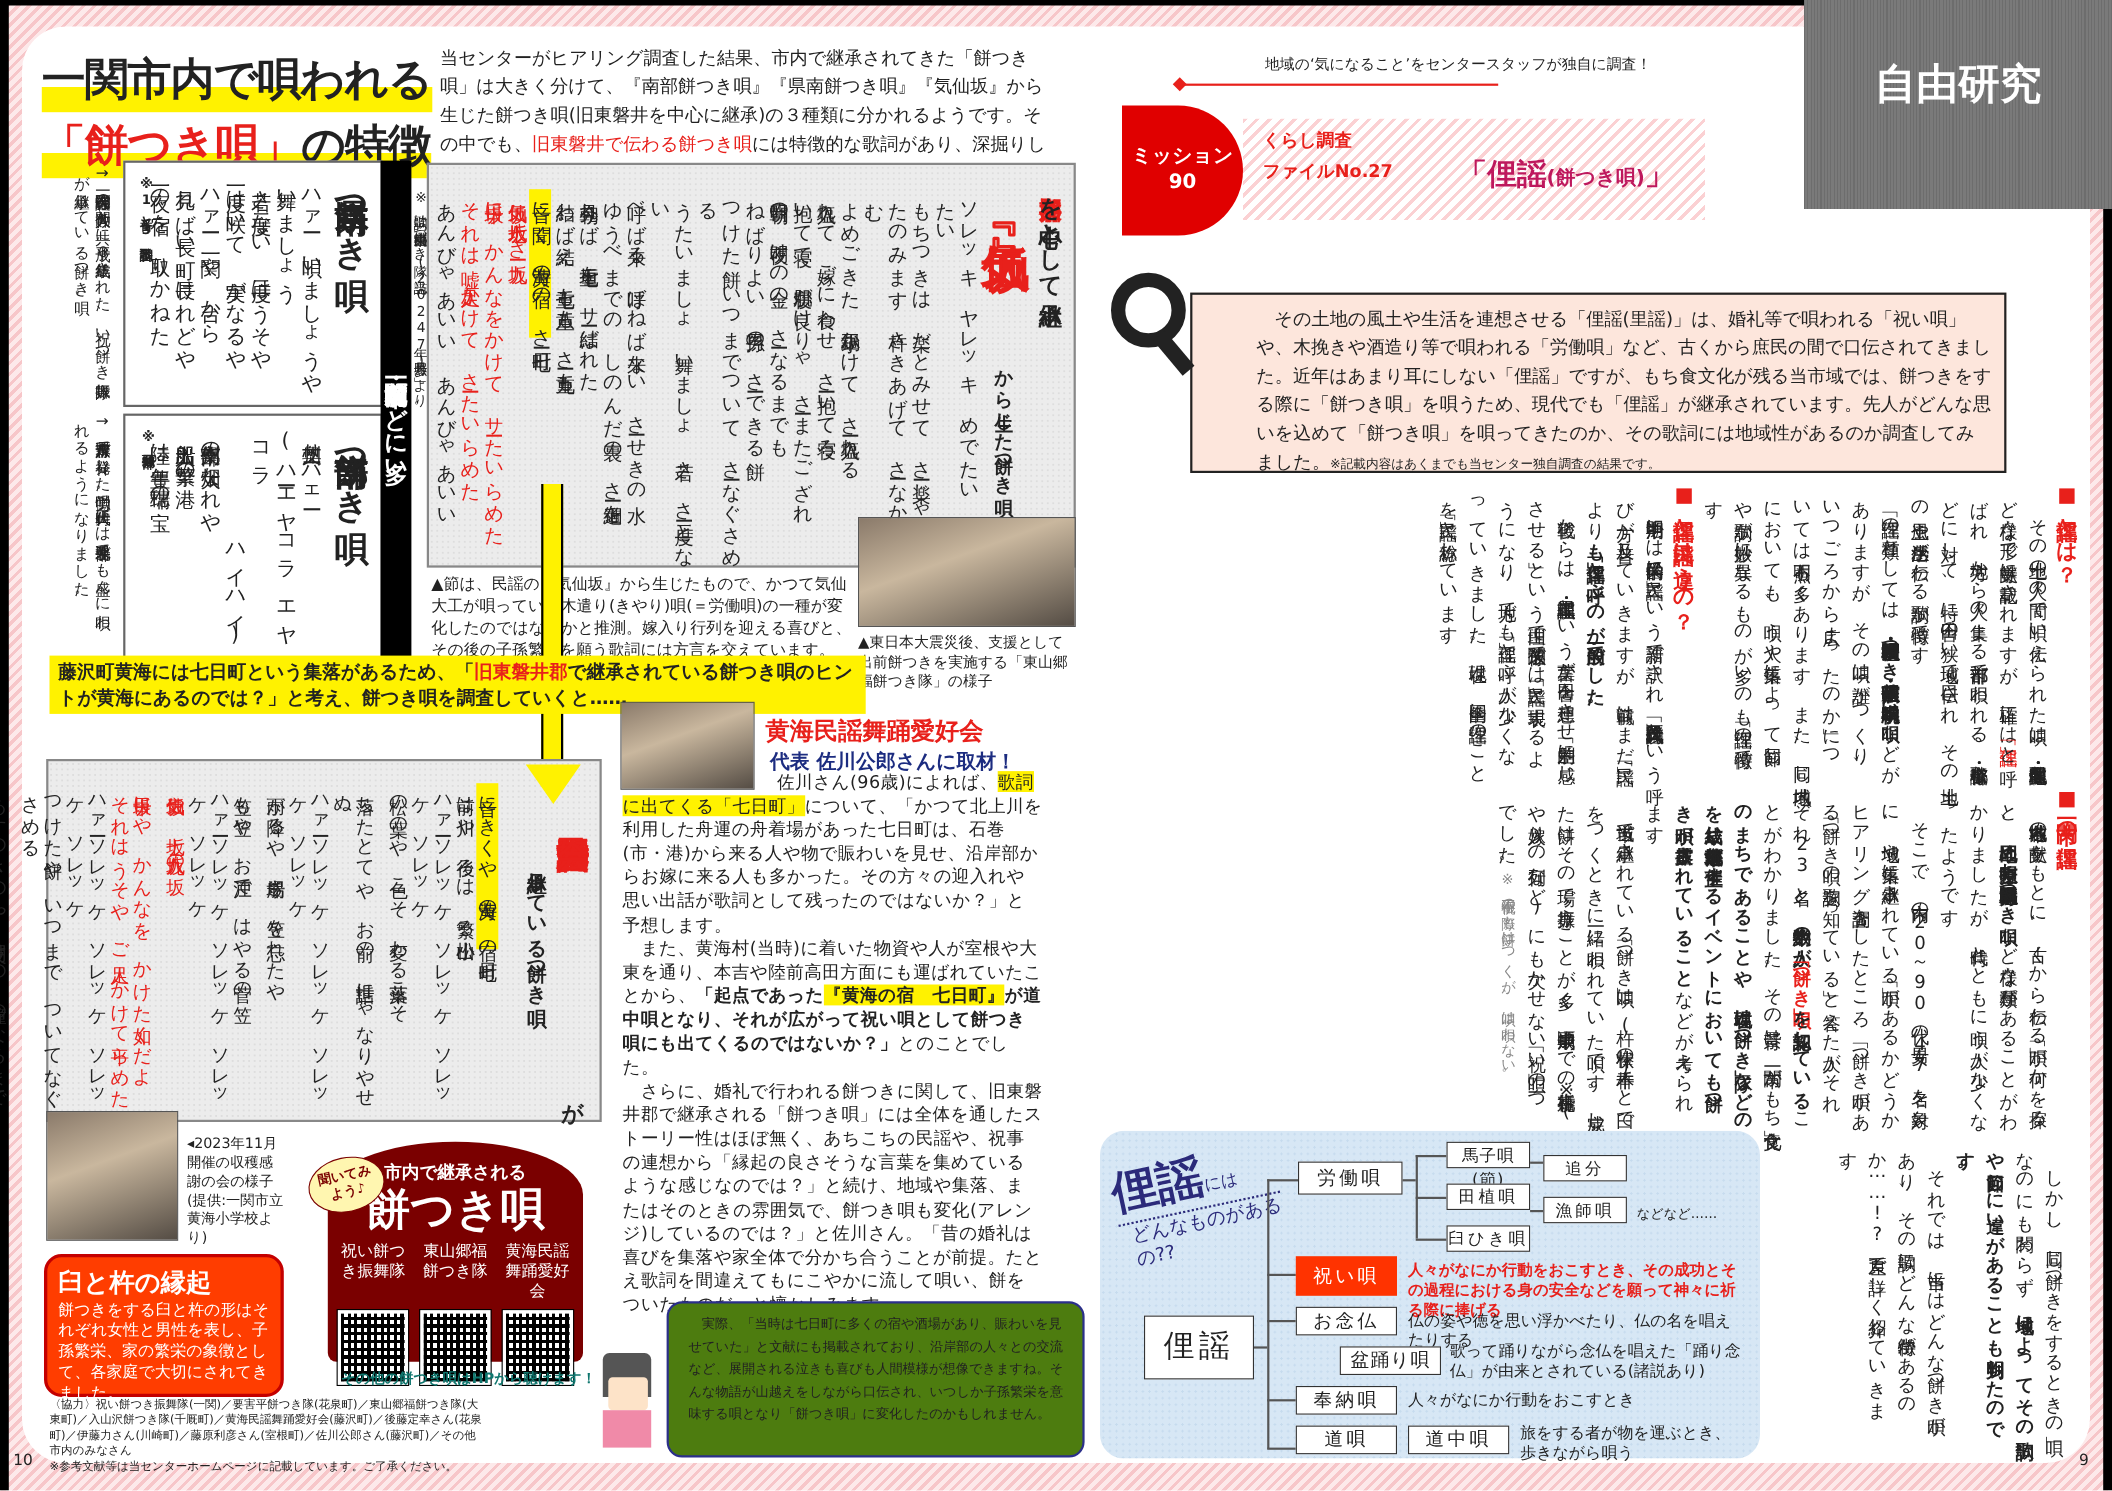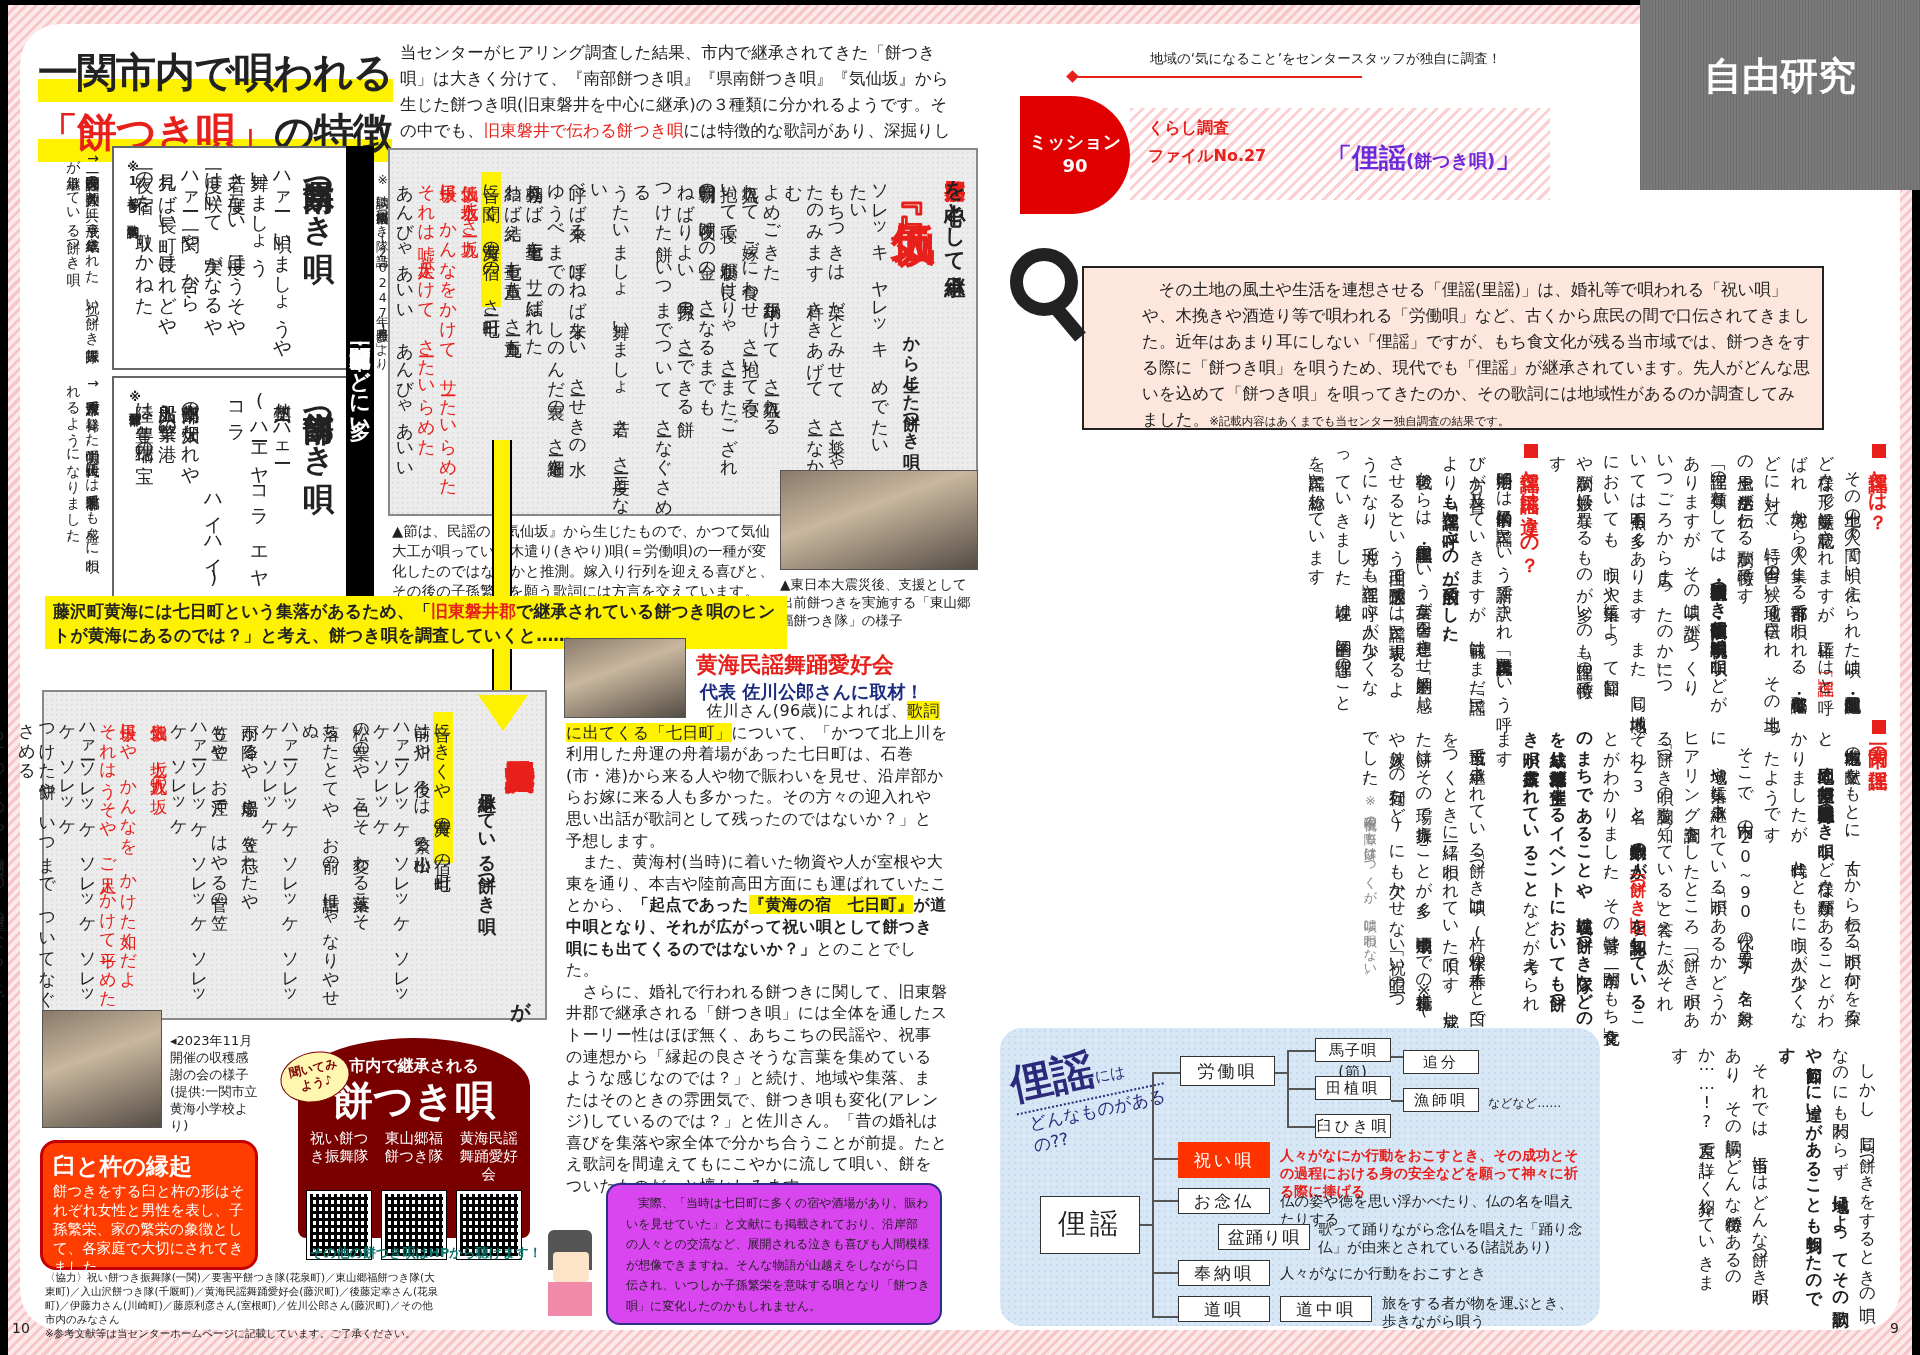--- a/index.html
+++ b/index.html
@@ -42,37 +42,37 @@
  background-image:repeating-linear-gradient(90deg,#000 0 3px,#fff 3px 6px),repeating-linear-gradient(0deg,#000 0 3px,#fff 3px 7px);background-blend-mode:multiply}
 
 .tagline{left:1150px;top:50px;font-size:13.5px}
 .tagline-line{left:1072px;top:76px;width:290px;height:2px;background:#e8201b}
 .tagline-dot{left:1068px;top:72px;width:9px;height:9px;background:#e8201b;transform:rotate(45deg)}
 .corner{left:1640px;top:0;width:280px;height:190px;background:#777;color:#fff;font-weight:900;font-size:38px;line-height:52px;text-align:center;padding-top:50px;
  background-image:repeating-linear-gradient(90deg,#6d6d6d 0 1px,#7a7a7a 1px 3px)}
 .mission{left:1020px;top:96px;width:110px;height:118px;background:#e00000;color:#fff;font-weight:900;font-size:18px;text-align:center;padding-top:34px;line-height:24px;border-radius:0 60px 60px 0}
 .mission-band{left:1130px;top:108px;width:420px;height:92px;background:repeating-linear-gradient(135deg,#fbd1d3 0 3px,#fff 3px 8px)}
 .file{left:1148px;top:114px;font-weight:900;color:#e8201b;font-size:16px;line-height:28px}
-.theme{left:1325px;top:140px;font-weight:900;color:#6d28d9;font-size:27px}
+.theme{left:1325px;top:140px;font-weight:900;color:#be185d;font-size:27px}
 .theme .sm{font-size:18px}
 .qbox{left:1082px;top:266px;width:742px;height:164px;background:#fde6dc;border:2px solid #222;font-size:16.5px;line-height:26px;padding:9px 10px 0 58px}
 .qbox .small{font-size:11.5px}
 .magnifier{left:1010px;top:248px;width:68px;height:68px;border:13px solid #222;border-radius:50%;background:#fff}
 .mag-handle{left:1060px;top:300px;width:14px;height:42px;background:#222;transform:rotate(-40deg)}
 .body-v{font-size:16.5px;line-height:26.8px}
 .sec-h{color:#e8201b;font-weight:900;font-size:19px}
 .sq{display:inline-block;width:14px;height:14px;background:#e8201b}
 .diagram{left:1000px;top:1028px;width:600px;height:298px;background:#d7e7f5;border-radius:22px;
  background-image:radial-gradient(#c6dbee 1px,transparent 1px);background-size:6px 6px}
 .node{position:absolute;background:#fff;border:1.5px solid #333;font-size:17px;text-align:center;letter-spacing:3px}
 .node.red-fill{background:#ff3300;color:#fff;border:none}
 .line{position:absolute;background:#555}
 .desc{position:absolute;font-size:14.5px;line-height:18px}
 .pg{font-size:14px}
-.bubble{left:606px;top:1183px;width:336px;height:142px;background:#d946ef;border:2px solid #2b2f8a;border-radius:14px;font-size:12px;line-height:20.5px;padding:8px 10px 0 18px}
+.bubble{left:606px;top:1183px;width:380px;height:142px;background:#4d7c0f;border:2px solid #2b2f8a;border-radius:14px;font-size:12px;line-height:20.5px;padding:8px 10px 0 18px}
 .engi{left:40px;top:1140px;width:218px;height:130px;background:#ff3d00;border-radius:16px;border:3px solid #c40000;color:#fff;padding:8px 10px}
 .engi h3{font-size:23px;font-weight:900}
 .engi p{font-size:14.5px;line-height:19px}
 .listen{left:298px;top:1038px;width:232px;height:200px;background:#7a0000;border-radius:50% 50% 8px 8px / 24% 24% 8px 8px;color:#fff;text-align:center}
 </style>
 </head>
 <body>
 
 <div class="topbar"></div>
 <div class="edge-l"></div>

